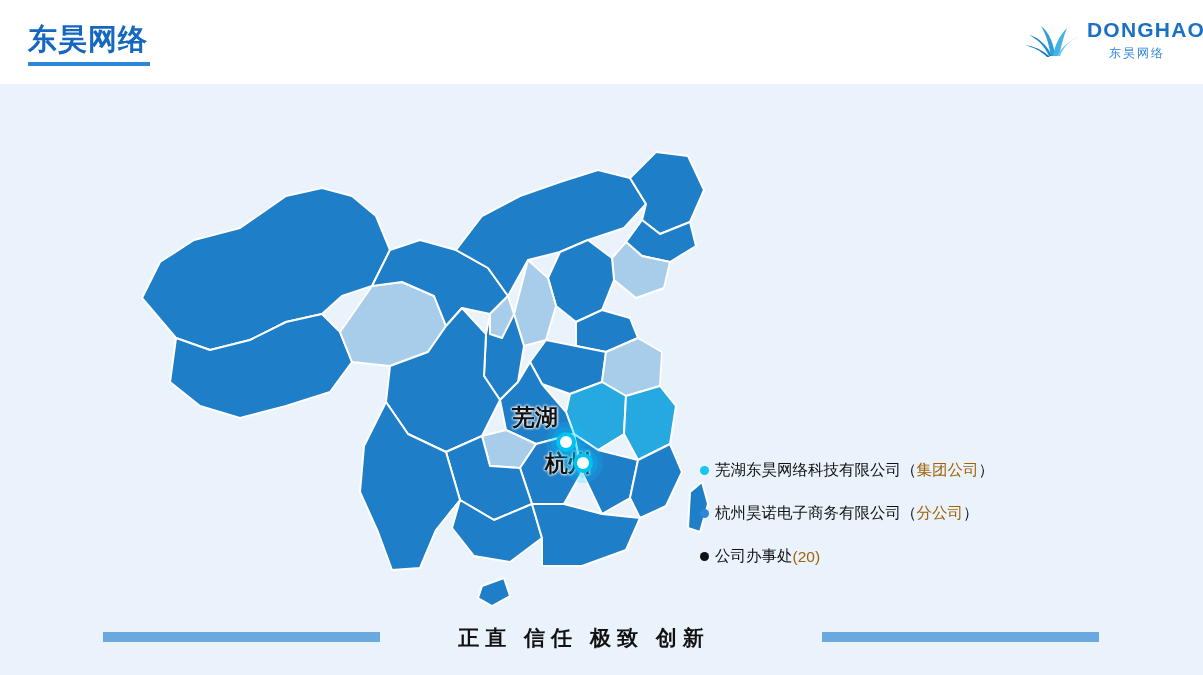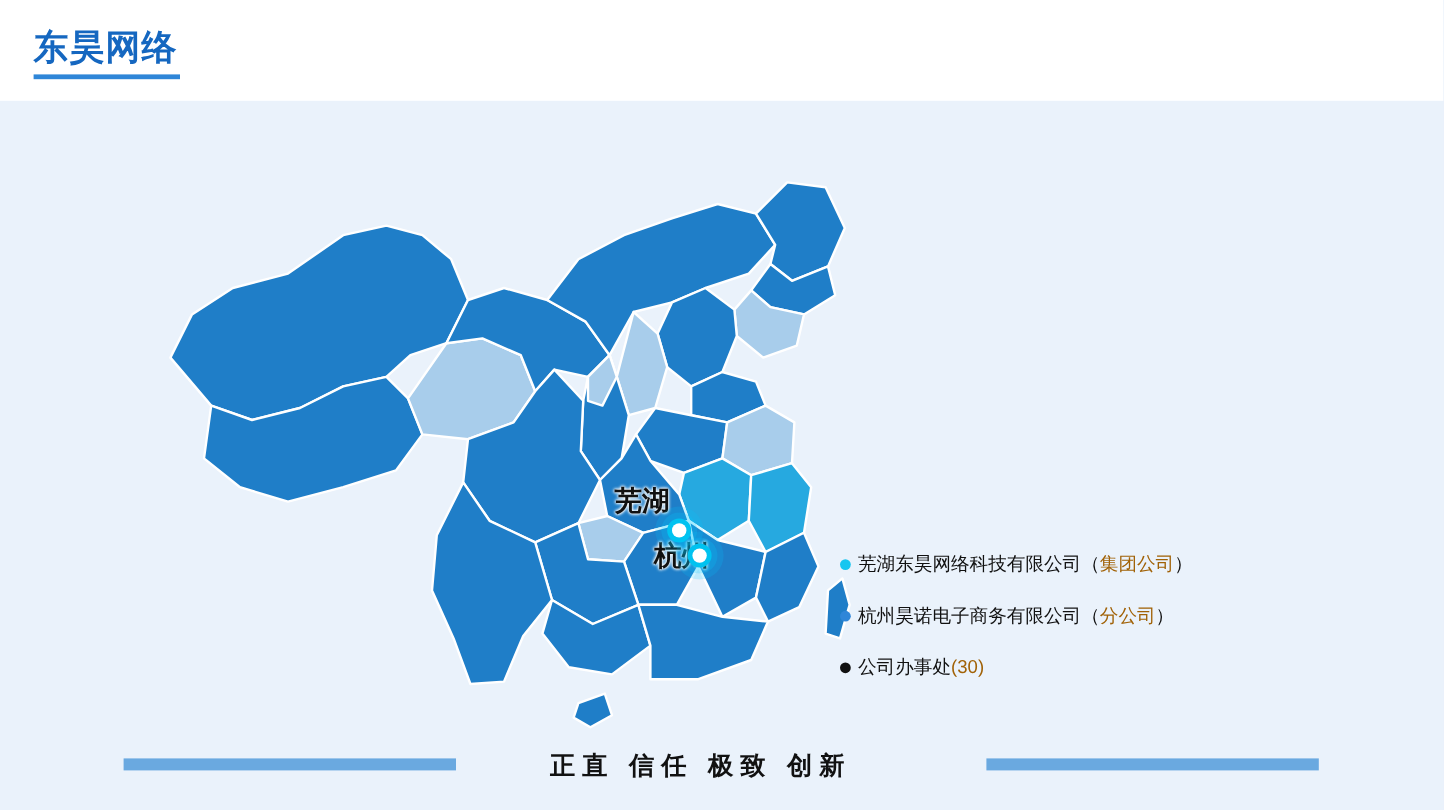--- a/index.html
+++ b/index.html
@@ -99,20 +99,33 @@
 </style>
 </head>
 <body>
 
 <div class="slide">
 
   <div class="header">
     <div class="header-title">东昊网络</div>
     <div class="header-underline"></div>
 
+    <div class="logo">
+      <svg class="logo-mark" viewBox="0 0 60 46">
+        <g fill="#2f9fd8">
+          <path d="M30 40 C28 30 26 20 20 10 C28 16 33 28 34 40 Z"></path>
+          <path d="M32 40 C34 29 38 20 46 12 C42 22 40 31 38 40 Z" fill="#44b4e4"></path>
+          <path d="M28 40 C24 31 18 24 8 19 C17 21 26 29 31 40 Z" fill="#1f8ccf"></path>
+          <path d="M36 40 C41 31 48 25 57 21 C48 25 42 32 39 40 Z" fill="#6cc8ec"></path>
+          <path d="M26 41 C20 35 12 31 3 29 C13 30 22 34 29 41 Z" fill="#1b7fc4"></path>
+        </g>
+      </svg>
+      <div class="logo-text">DONGHAO</div>
+      <div class="logo-sub">东昊网络</div>
+    </div>
   </div>
 
   <div class="map-wrap">
     <svg width="640" height="520" viewBox="0 0 640 520">
       <g stroke="#ffffff" stroke-width="2" stroke-linejoin="round">
 
         <path fill="#1f7ec8" d="M52 198 L70 162 L104 140 L150 128 L196 96 L232 88 L262 96 L286 116 L300 150 L282 186 L252 196 L232 214 L196 222 L160 240 L120 250 L86 238 Z"></path>
 
         <path fill="#1f7ec8" d="M86 238 L120 250 L160 240 L196 222 L232 214 L250 232 L262 262 L240 292 L196 306 L150 318 L110 306 L80 282 Z"></path>
 
@@ -194,21 +207,21 @@
     <div class="legend-row">
       <span class="dot dot-blue"></span>
       <span>杭州昊诺电子商务有限公司（</span>
       <span class="red">分公司</span>
       <span>）</span>
     </div>
 
     <div class="legend-row">
       <span class="dot dot-black"></span>
       <span>公司办事处</span>
-      <span class="red">(30)</span>
+      <span class="red">(20)</span>
       <span></span>
     </div>
 
   </div>
 
   <div class="footer-bar-left"></div>
   <div class="footer-text">正直 信任 极致 创新</div>
   <div class="footer-bar-right"></div>
 
 </div>

